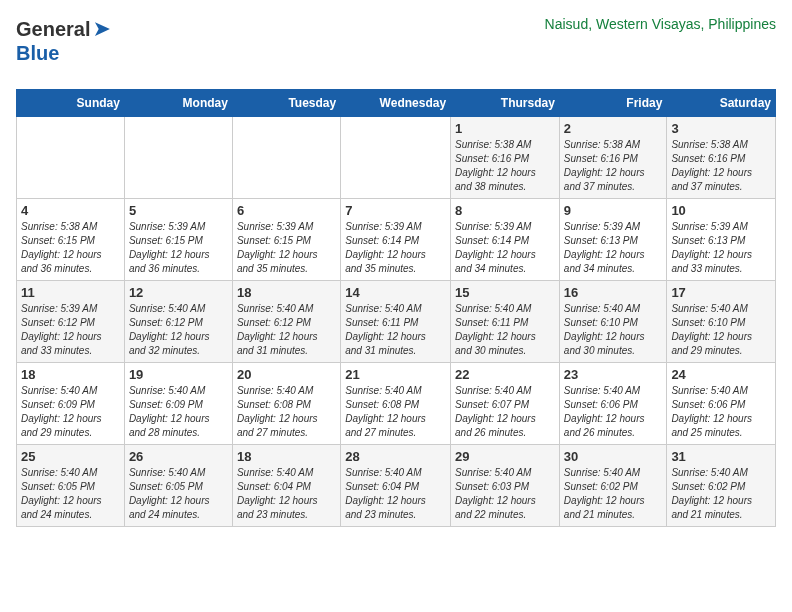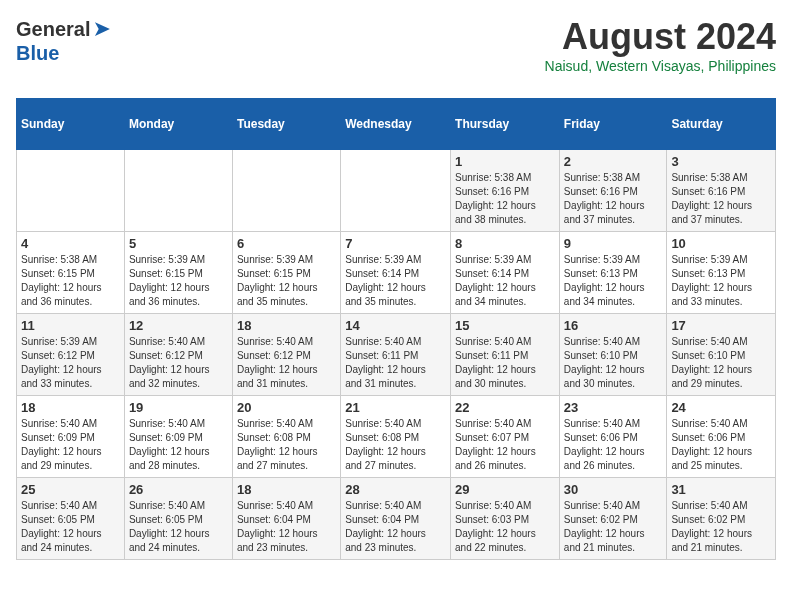--- a/index.html
+++ b/index.html
@@ -34,22 +34,22 @@
       color: #15803d;
     }
     table {
       width: 100%;
       border-collapse: collapse;
       font-size: 11px;
     }
     thead tr th {
       background-color: #1a5fa8;
       color: #fff;
-      padding: 18px 4px;
-      text-align: left;
+      padding: 6px 4px;
+      text-align: right;
       font-size: 12px;
       border: 1px solid #1a5fa8;
     }
     tbody tr td {
       border: 1px solid #ccc;
       vertical-align: top;
       padding: 4px;
       width: 113px;
       min-height: 80px;
       background: #fff;
@@ -64,20 +64,21 @@
       font-weight: bold;
       font-size: 13px;
       color: #333;
       display: block;
       margin-bottom: 2px;
     }
     .day-detail {
       font-size: 10px;
       color: #333;
       line-height: 1.4;
+      font-style: italic;
     }
     .empty-cell {
       background: #fff !important;
     }
     .logo-row {
       display: flex;
       align-items: center;
     }
     .logo-general {
       color: #333;
@@ -102,21 +103,20 @@
   <div class="logo">
     <div class="logo-row">
       <span class="logo-general">General</span>
       <span class="bird-icon">➤</span>
     </div>
     <div>
       <span class="logo-blue-text">Blue</span>
     </div>
   </div>
   <div class="title-section">
-    <div class="calendar-title">August 2024</div>
     <div class="calendar-subtitle">Naisud, Western Visayas, Philippines</div>
   </div>
 </div>
 
 <table>
   <thead>
     <tr id="weekday-header">
     <th>Sunday</th>
         <th>Monday</th>
         <th>Tuesday</th>

